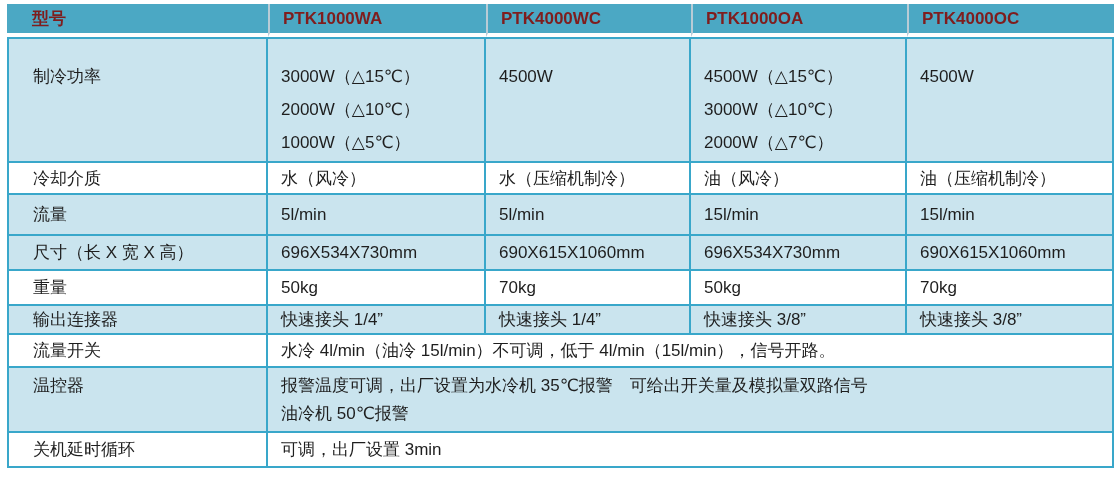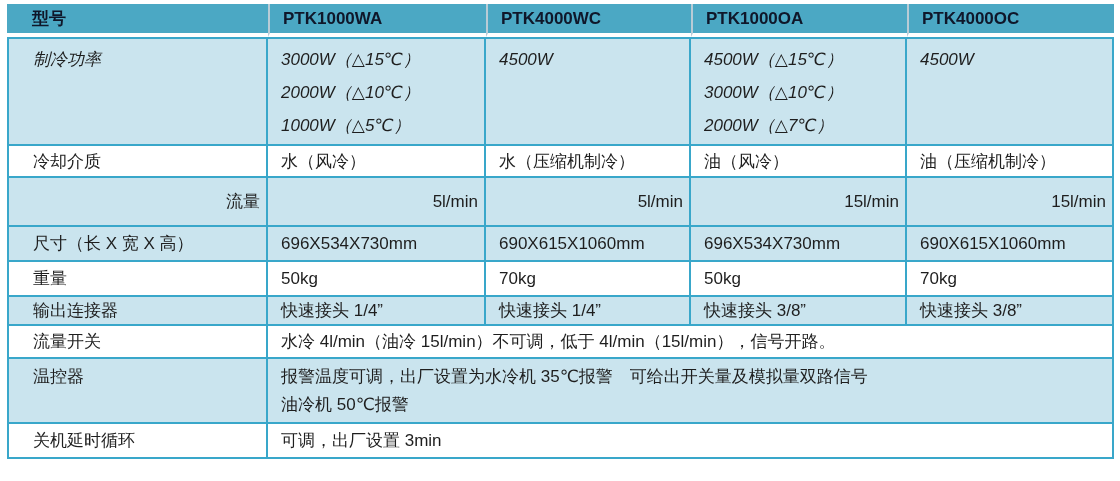--- a/index.html
+++ b/index.html
@@ -19,21 +19,21 @@
   .page{position:relative;width:1120px;height:481px;background:#fff;}
   table.spec{
     position:absolute;left:7px;top:4px;
     width:1107px;
     table-layout:fixed;
     border-collapse:separate;border-spacing:0;
   }
   table.spec th, table.spec td{box-sizing:border-box;overflow:hidden;}
   th{
     background:var(--teal);
-    color:#0f172a;
+    color:#7f1d1d;
     font-weight:bold;
     font-size:17px;
     text-align:left;
     height:33px;
     padding:2px 6px 2px 13px;
     border-bottom:4px solid #FFFFFF;
     white-space:nowrap;
   }
   th.model{padding-left:25px;}
   th + th{border-left:2px solid var(--hdrdiv);margin-left:8px;}
@@ -43,24 +43,24 @@
     padding:2px 6px 2px 13px;
     border-right:2px solid var(--cyan);
     border-bottom:2px solid var(--cyan);
     vertical-align:middle;
     white-space:nowrap;
   }
   td.label{padding-left:24px;border-left:2px solid var(--cyan);}
   tr.first td{border-top:2px solid var(--cyan);}
   tr.lb td{background:var(--rowblue);}
   tr.wh td{background:#FFFFFF;}
-  tr.r-power td{height:102px;vertical-align:top;padding-top:4px;font-style:italic;}
+  tr.r-power td{height:102px;vertical-align:top;padding-top:21px;}
   tr.r-power .line{line-height:33px;}
   tr.r-coolant td{height:32px;}
-  tr.r-flow td{height:49px;text-align:right;}
+  tr.r-flow td{height:41px;}
   tr.r-psu td{height:35px;}
   tr.r-dim td{height:35px;}
   tr.r-weight td{height:35px;}
   tr.r-conn td{height:28px;}
   tr.r-fsw td{height:33px;}
   tr.r-thermo td{height:65px;vertical-align:top;padding-top:4px;}
   tr.r-thermo .line{line-height:28px;}
   tr.r-thermo .line2{}
   tr.r-delay td{height:35px;}
 </style>

